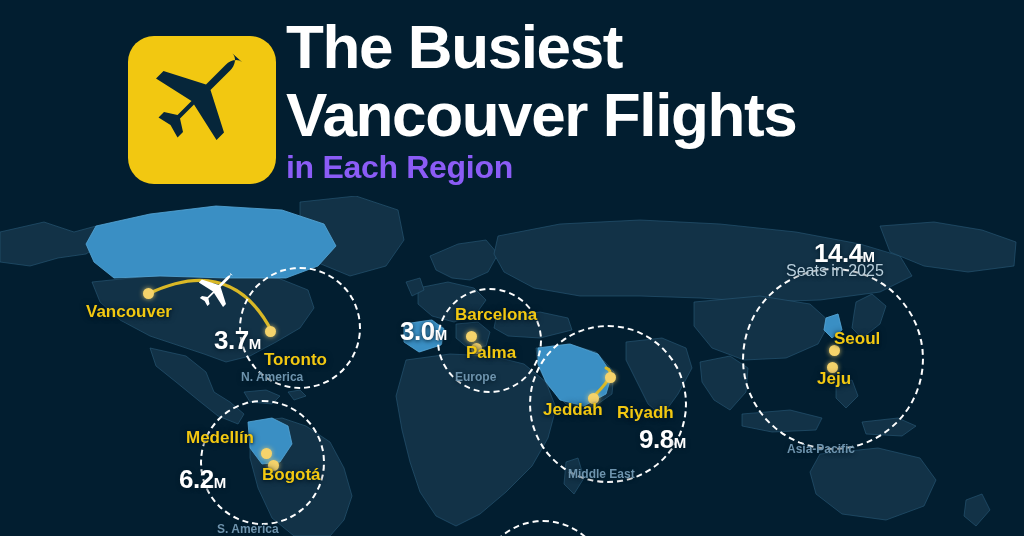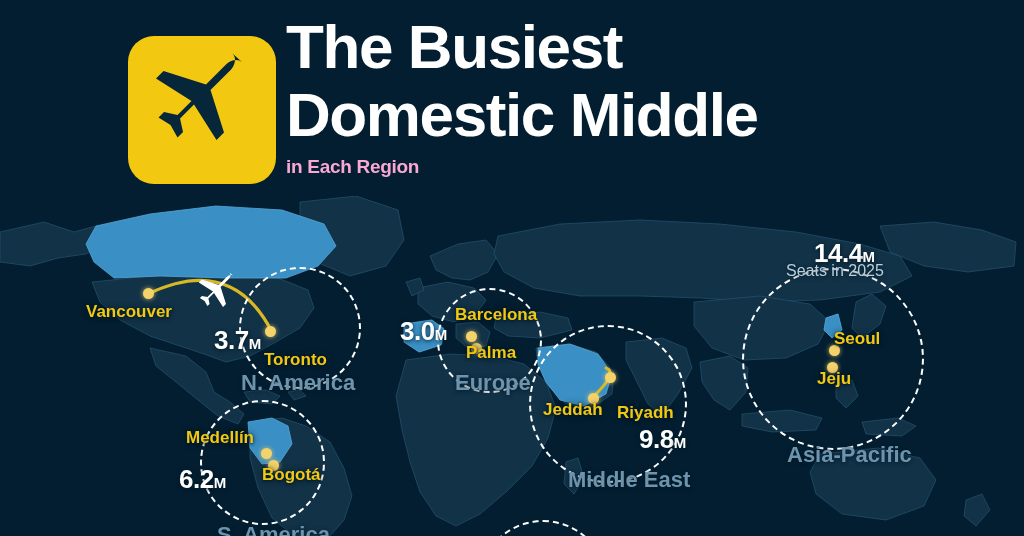--- a/index.html
+++ b/index.html
@@ -22,21 +22,21 @@
     background:#F2C811;border-radius:26px;
   }
   #logo-badge svg{position:absolute;left:14px;top:14px;}
   #title-block{position:absolute;left:286px;top:18px;width:720px;}
   .title-line{
     color:#ffffff;font-weight:bold;font-size:62px;line-height:58px;
     letter-spacing:-1.4px;white-space:nowrap;
   }
   #title-line-2{margin-top:10px;}
   #subtitle{
-    color:#f9a8d4;font-weight:bold;font-size:19px;line-height:30px;
+    color:#8b5cf6;font-weight:bold;font-size:32px;line-height:30px;
     letter-spacing:-0.3px;margin-top:8px;white-space:nowrap;
   }
 
   
   #overlay{position:absolute;left:0;top:0;width:1024px;height:536px;z-index:30;pointer-events:none;}
   .region{position:absolute;}
   .ring{
     position:absolute;border-radius:50%;
     border:2px dashed #ffffff;
     box-sizing:border-box;
@@ -53,21 +53,21 @@
     position:absolute;color:#ffffff;font-weight:bold;font-size:26px;
     white-space:nowrap;letter-spacing:-0.5px;
     text-shadow:0 1px 4px rgba(2,24,38,.95);
   }
   .metric .suffix{font-size:15px;}
   .metric-sub{
     position:absolute;color:#B9CFDC;font-size:16px;font-weight:normal;
     white-space:nowrap;text-shadow:0 1px 4px rgba(2,24,38,.95);
   }
   .region-name{
-    position:absolute;color:#6D93AD;font-weight:bold;font-size:22px;
+    position:absolute;color:#6D93AD;font-weight:bold;font-size:12px;
     white-space:nowrap;text-shadow:0 1px 4px rgba(2,24,38,.9);
   }
 </style>
 </head>
 <body>
 
 <div id="stage">
 
   <div id="map-layer">
     <svg id="map-svg" width="1024" height="340" viewBox="0 0 1024 340">
@@ -161,21 +161,21 @@
   </div>
 
   <div id="header">
     <div id="logo-badge">
       <svg width="120" height="120" viewBox="0 0 120 120">
         <path fill="#06263a" d="M100.5,12.5 c-4.2,-4.2 -11.6,-3.0 -17.0,2.4 L64.0,34.5 L21.5,21.0 l-7.5,7.5 l35.5,22.5 l-14.0,14.0 l-13.5,-3.0 l-5.5,5.5 l12.0,7.5 l7.0,12.5 l5.5,-5.5 l-3.0,-13.5 l14.0,-14.0 l22.5,35.5 l7.5,-7.5 l-13.5,-42.5 l19.6,-19.5 c5.4,-5.4 6.6,-12.8 2.4,-17.0 z"></path>
       </svg>
     </div>
     <div id="title-block">
       <div class="title-line" id="title-line-1">The Busiest</div>
-      <div class="title-line" id="title-line-2">Domestic Middle</div>
+      <div class="title-line" id="title-line-2">Vancouver Flights</div>
       <div id="subtitle">in Each Region</div>
     </div>
   </div>
 
   <div id="overlay">
 
     <div class="region">
       <div class="ring" style="left:239px;top:267px;width:122px;height:122px;"></div>
       <div class="city-dot" style="left:143px;top:288px;"></div>
       <div class="city-dot" style="left:265px;top:326px;"></div>

